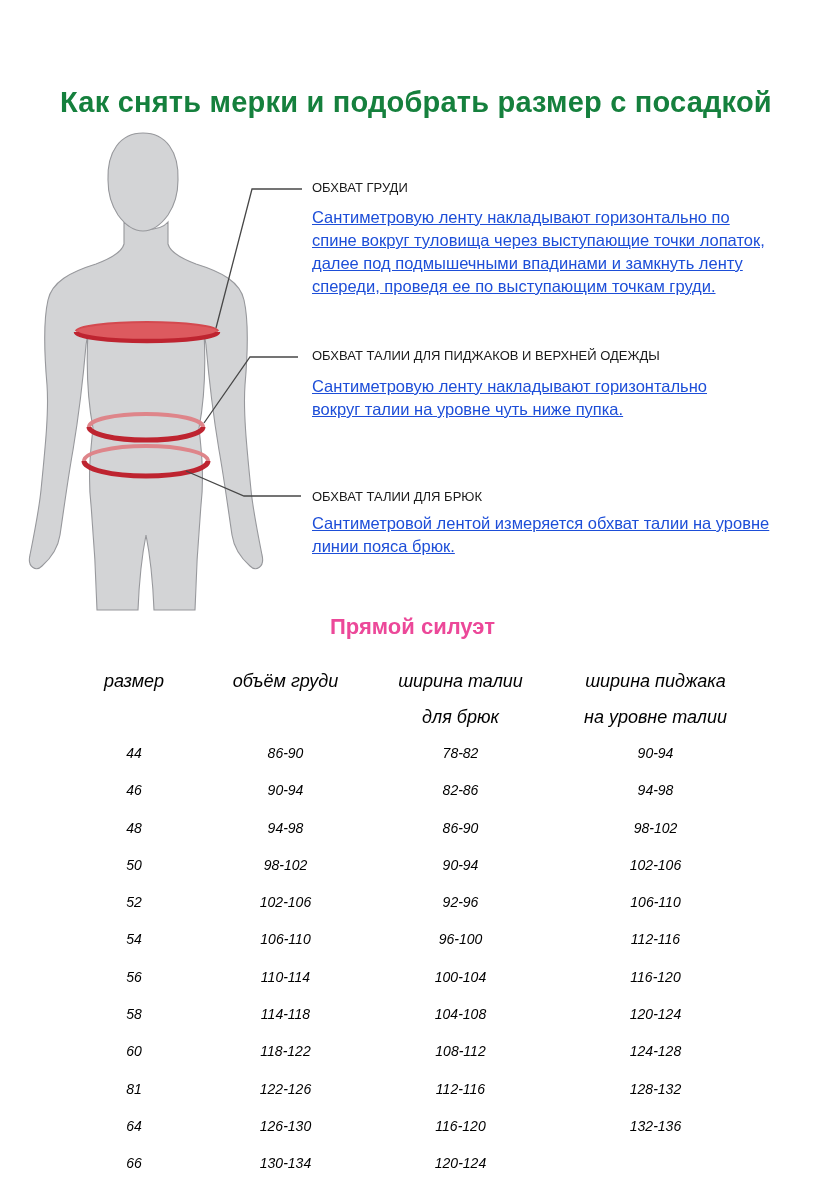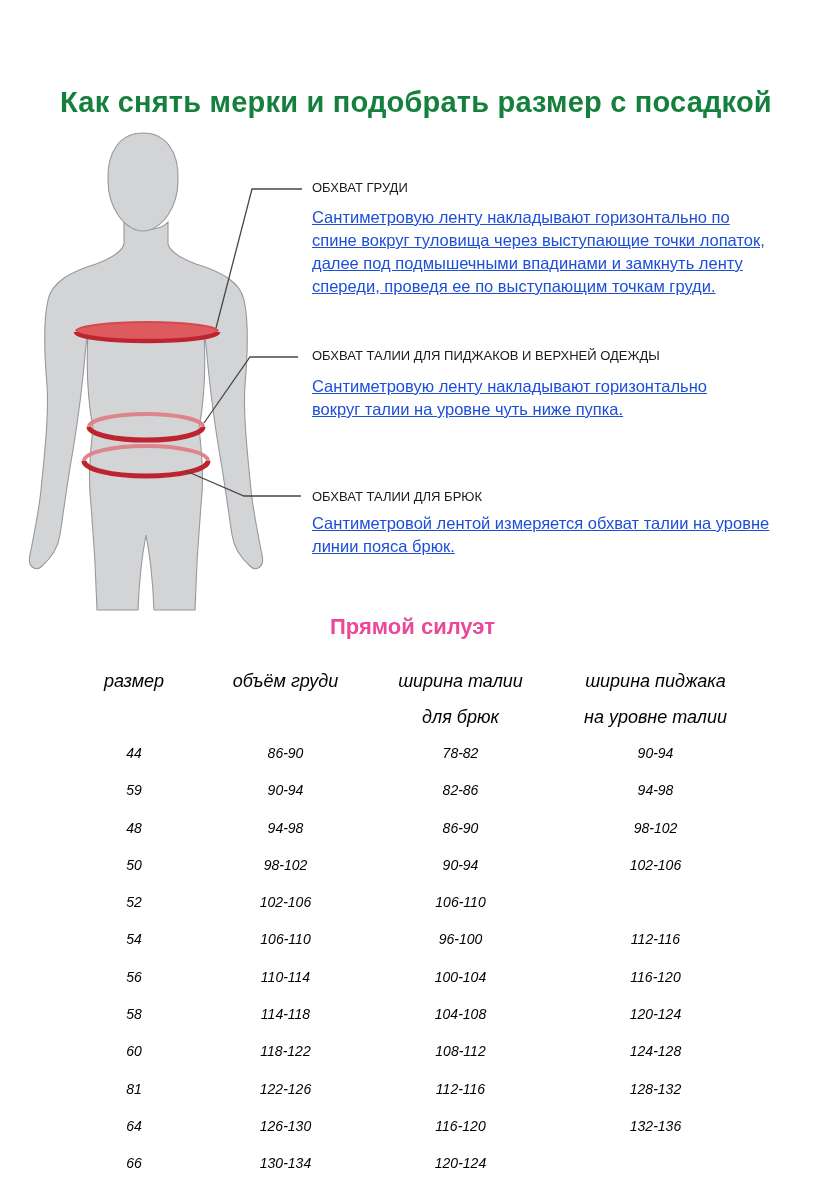--- a/index.html
+++ b/index.html
@@ -145,40 +145,41 @@
   </div>
   <div class="rows-gap"></div>
   <div>
       <div class="trow">
         <div class="tcell">44</div>
         <div class="tcell">86-90</div>
         <div class="tcell">78-82</div>
         <div class="tcell">90-94</div>
       </div>
       <div class="trow">
-        <div class="tcell">59</div>
+        <div class="tcell">46</div>
         <div class="tcell">90-94</div>
         <div class="tcell">82-86</div>
         <div class="tcell">94-98</div>
       </div>
       <div class="trow">
         <div class="tcell">48</div>
         <div class="tcell">94-98</div>
         <div class="tcell">86-90</div>
         <div class="tcell">98-102</div>
       </div>
       <div class="trow">
         <div class="tcell">50</div>
         <div class="tcell">98-102</div>
         <div class="tcell">90-94</div>
         <div class="tcell">102-106</div>
       </div>
       <div class="trow">
         <div class="tcell">52</div>
         <div class="tcell">102-106</div>
+        <div class="tcell">92-96</div>
         <div class="tcell">106-110</div>
       </div>
       <div class="trow">
         <div class="tcell">54</div>
         <div class="tcell">106-110</div>
         <div class="tcell">96-100</div>
         <div class="tcell">112-116</div>
       </div>
       <div class="trow">
         <div class="tcell">56</div>

